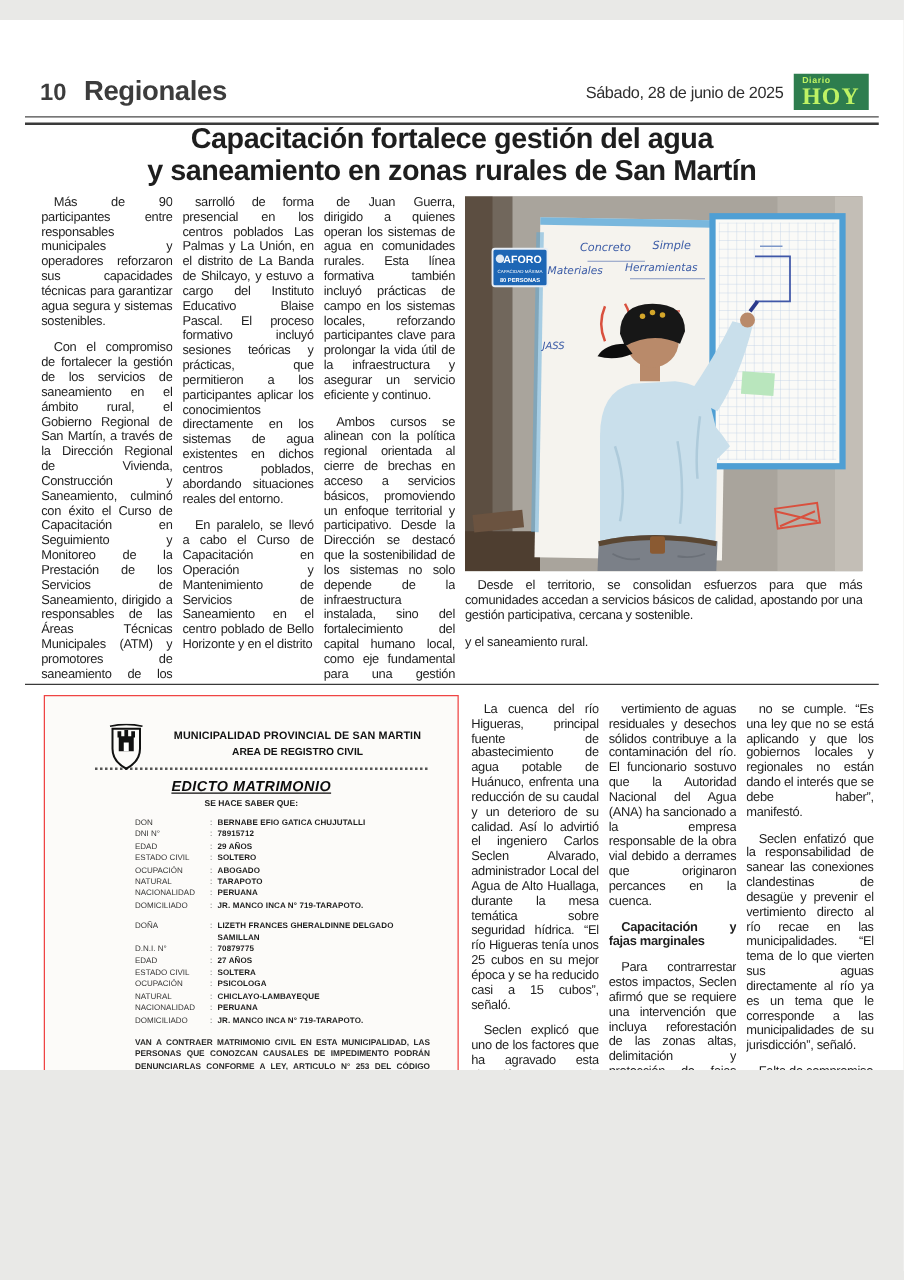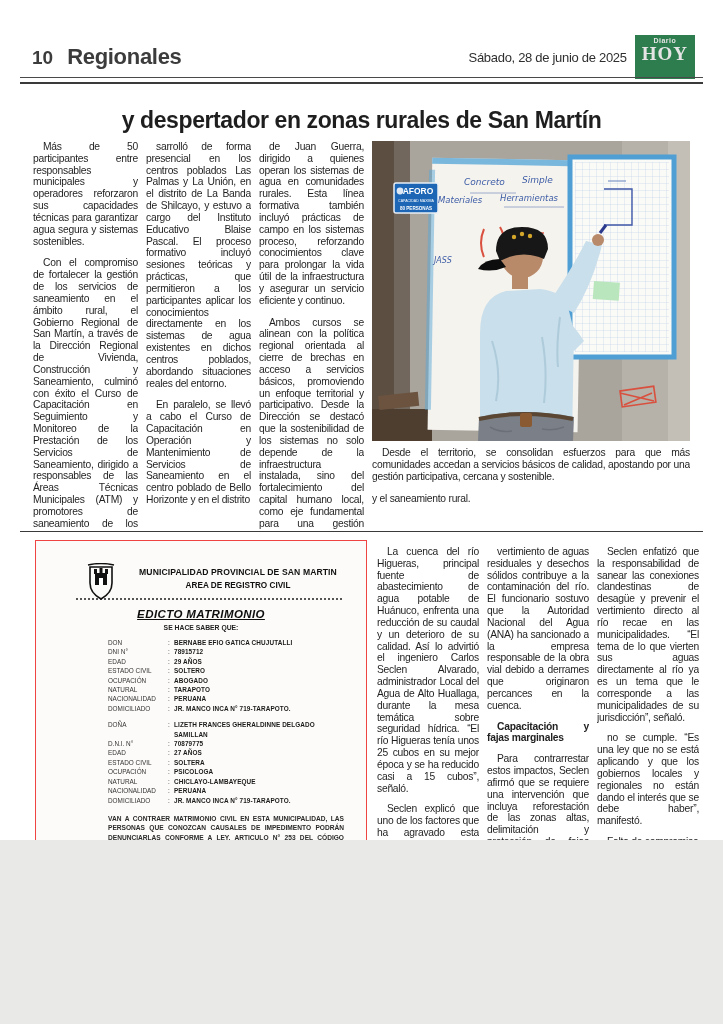--- a/index.html
+++ b/index.html
@@ -1,27 +1,27 @@
 <!DOCTYPE html>
 <html lang="es"><head>
 <meta charset="utf-8">
 <style>
   html,body{margin:0;padding:0;background:#e9e9e7;}
-  .page{position:relative;width:723px;height:840px;background:#ffffff;margin:0 auto;
+  .page{position:relative;width:723px;height:840px;background:#ffffff;margin:16px auto;
         font-family:"Liberation Sans", sans-serif;color:#222;overflow:hidden;}
 
   
   .masthead{position:absolute;top:38px;left:32px;right:28px;height:38px;
             display:flex;justify-content:space-between;align-items:center;}
   .mast-left{display:flex;align-items:baseline;gap:14px;color:#3c3c3c;}
   .page-num{font-size:19px;font-weight:bold;}
   .section-title{font-size:22px;font-weight:bold;letter-spacing:-0.3px;}
   .mast-right{display:flex;align-items:center;gap:8px;}
   .page-date{font-size:13px;color:#2f2f2f;letter-spacing:-0.3px;}
-  .logo{background:#2e7d4e;color:#e5e5e5;text-align:center;padding:2px 7px 16px;line-height:1;}
+  .logo{background:#2e7d4e;color:#bef264;text-align:left;padding:2px 7px 1px;line-height:1;}
   .logo-top{font-size:7px;font-weight:bold;letter-spacing:0.5px;}
   .logo-name{font-family:"Liberation Serif",serif;font-weight:bold;font-size:19px;letter-spacing:1px;}
   .rule-double{position:absolute;top:77px;left:20px;width:683px;height:4px;
                border-top:1px solid #4a4a4a;border-bottom:2px solid #3a3a3a;}
 
   
   .a1-headline{position:absolute;top:82px;left:0;width:723px;margin:0;text-align:center;
                font-size:23px;font-weight:bold;line-height:1.12;color:#1e1e1e;letter-spacing:-0.4px;}
   .a1-body{position:absolute;top:141px;left:33px;width:657px;height:388px;display:flex;gap:8px;}
   .ncol{width:105px;flex:0 0 105px;overflow:hidden;text-align:justify;
@@ -96,36 +96,36 @@
       <span class="page-date">Sábado, 28 de junio de 2025</span>
       <div class="logo">
         <div class="logo-top">Diario</div>
         <div class="logo-name">HOY</div>
       </div>
     </div>
   </header>
   <div class="rule-double"></div>
 
   <h1 class="a1-headline">
-    <br>
-    <span>y despertador en zonas rurales de San Martín</span>
+    <span>Capacitación fortalece gestión del agua</span><br>
+    <span>y saneamiento en zonas rurales de San Martín</span>
   </h1>
 
   <div class="a1-body">
     <div class="ncol">
-      <p>Más de 50 participantes entre responsables municipales y operadores reforzaron sus capacidades técnicas para garantizar agua segura y sistemas sostenibles.</p>
+      <p>Más de 90 participantes entre responsables municipales y operadores reforzaron sus capacidades técnicas para garantizar agua segura y sistemas sostenibles.</p>
       <p>Con el compromiso de fortalecer la gestión de los servicios de saneamiento en el ámbito rural, el Gobierno Regional de San Martín, a través de la Dirección Regional de Vivienda, Construcción y Saneamiento, culminó con éxito el Curso de Capacitación en Seguimiento y Monitoreo de la Prestación de los Servicios de Saneamiento, dirigido a responsables de las Áreas Técnicas Municipales (ATM) y promotores de saneamiento de los gobiernos locales.</p>
 
     </div>
     <div class="ncol">
       <p>sarrolló de forma presencial en los centros poblados Las Palmas y La Unión, en el distrito de La Banda de Shilcayo, y estuvo a cargo del Instituto Educativo Blaise Pascal. El proceso formativo incluyó sesiones teóricas y prácticas, que permitieron a los participantes aplicar los conocimientos directamente en los sistemas de agua existentes en dichos centros poblados, abordando situaciones reales del entorno.</p>
       <p>En paralelo, se llevó a cabo el Curso de Capacitación en Operación y Mantenimiento de Servicios de Saneamiento en el centro poblado de Bello Horizonte y en el distrito</p>
     </div>
     <div class="ncol">
-      <p>de Juan Guerra, dirigido a quienes operan los sistemas de agua en comunidades rurales. Esta línea formativa también incluyó prácticas de campo en los sistemas proceso, reforzando conocimientos clave para prolongar la vida útil de la infraestructura y asegurar un servicio eficiente y continuo.</p>
+      <p>de Juan Guerra, dirigido a quienes operan los sistemas de agua en comunidades rurales. Esta línea formativa también incluyó prácticas de campo en los sistemas locales, reforzando participantes clave para prolongar la vida útil de la infraestructura y asegurar un servicio eficiente y continuo.</p>
       <p>Ambos cursos se alinean con la política regional orientada al cierre de brechas en acceso a servicios básicos, promoviendo un enfoque territorial y participativo. Desde la Dirección se destacó que la sostenibilidad de los sistemas no solo depende de la infraestructura instalada, sino del fortalecimiento del capital humano local, como eje fundamental para una gestión eficiente, comunitaria y sostenible del agua</p>
     </div>
 
     <div class="a1-right">
       <figure class="photo">
         <svg width="318" height="300" viewBox="0 0 318 300" xmlns="http://www.w3.org/2000/svg">
           <defs>
             <pattern id="gridp" width="7" height="7" patternUnits="userSpaceOnUse">
               <path d="M7 0H0V7" fill="none" stroke="#c3d3e6" stroke-width="0.7"></path>
             </pattern>
@@ -366,22 +366,22 @@
         <p>La cuenca del río Higueras, principal fuente de abastecimiento de agua potable de Huánuco, enfrenta una reducción de su caudal y un deterioro de su calidad. Así lo advirtió el ingeniero Carlos Seclen Alvarado, administrador Local del Agua de Alto Huallaga, durante la mesa temática sobre seguridad hídrica. “El río Higueras tenía unos 25 cubos en su mejor época y se ha reducido casi a 15 cubos”, señaló.</p>
         <p>Seclen explicó que uno de los factores que ha agravado esta situación es la construcción de la carretera Huánuco – La Unión. “La calidad del agua en estos últimos tiempos ha empeorado por la misma carretera que se está haciendo”, indicó. Además, precisó que el</p>
       </div>
       <div class="ncol2">
         <p>vertimiento de aguas residuales y desechos sólidos contribuye a la contaminación del río. El funcionario sostuvo que la Autoridad Nacional del Agua (ANA) ha sancionado a la empresa responsable de la obra vial debido a derrames que originaron percances en la cuenca.</p>
         <p class="a2-subhead">Capacitación y fajas marginales</p>
         <p>Para contrarrestar estos impactos, Seclen afirmó que se requiere una intervención que incluya reforestación de las zonas altas, delimitación y protección de fajas marginales y control de la contaminación. “Si en las cabeceras no existe forestación, el agua va a seguir disminuyendo”, advirtió.</p>
 
       </div>
       <div class="ncol2">
+        <p>no se cumple. “Es una ley que no se está aplicando y que los gobiernos locales y regionales no están dando el interés que se debe haber”, manifestó.</p>
         <p>Seclen enfatizó que la responsabilidad de sanear las conexiones clandestinas de desagüe y prevenir el vertimiento directo al río recae en las municipalidades. “El tema de lo que vierten sus aguas directamente al río ya es un tema que le corresponde a las municipalidades de su jurisdicción”, señaló.</p>
-        <p>no se cumple. “Es una ley que no se está aplicando y que los gobiernos locales y regionales no están dando el interés que se debe haber”, manifestó.</p>
         <p style="margin-bottom:0">Falta de compromiso</p>
         <p>Por su parte, la gerente de Recursos Naturales y Gestión Ambiental del Gobierno Regional de Huánuco, Vilma Vilcas Melchor, reconoció que las municipalidades no estaban asumiendo su responsabilidad en la protección de la cuenca.</p>
       </div>
     </div>
   </section>
 
   <div class="banner">
     <span class="banner-quote">“No soy un maestro, pero sí un despertador”</span>
   </div>
 

